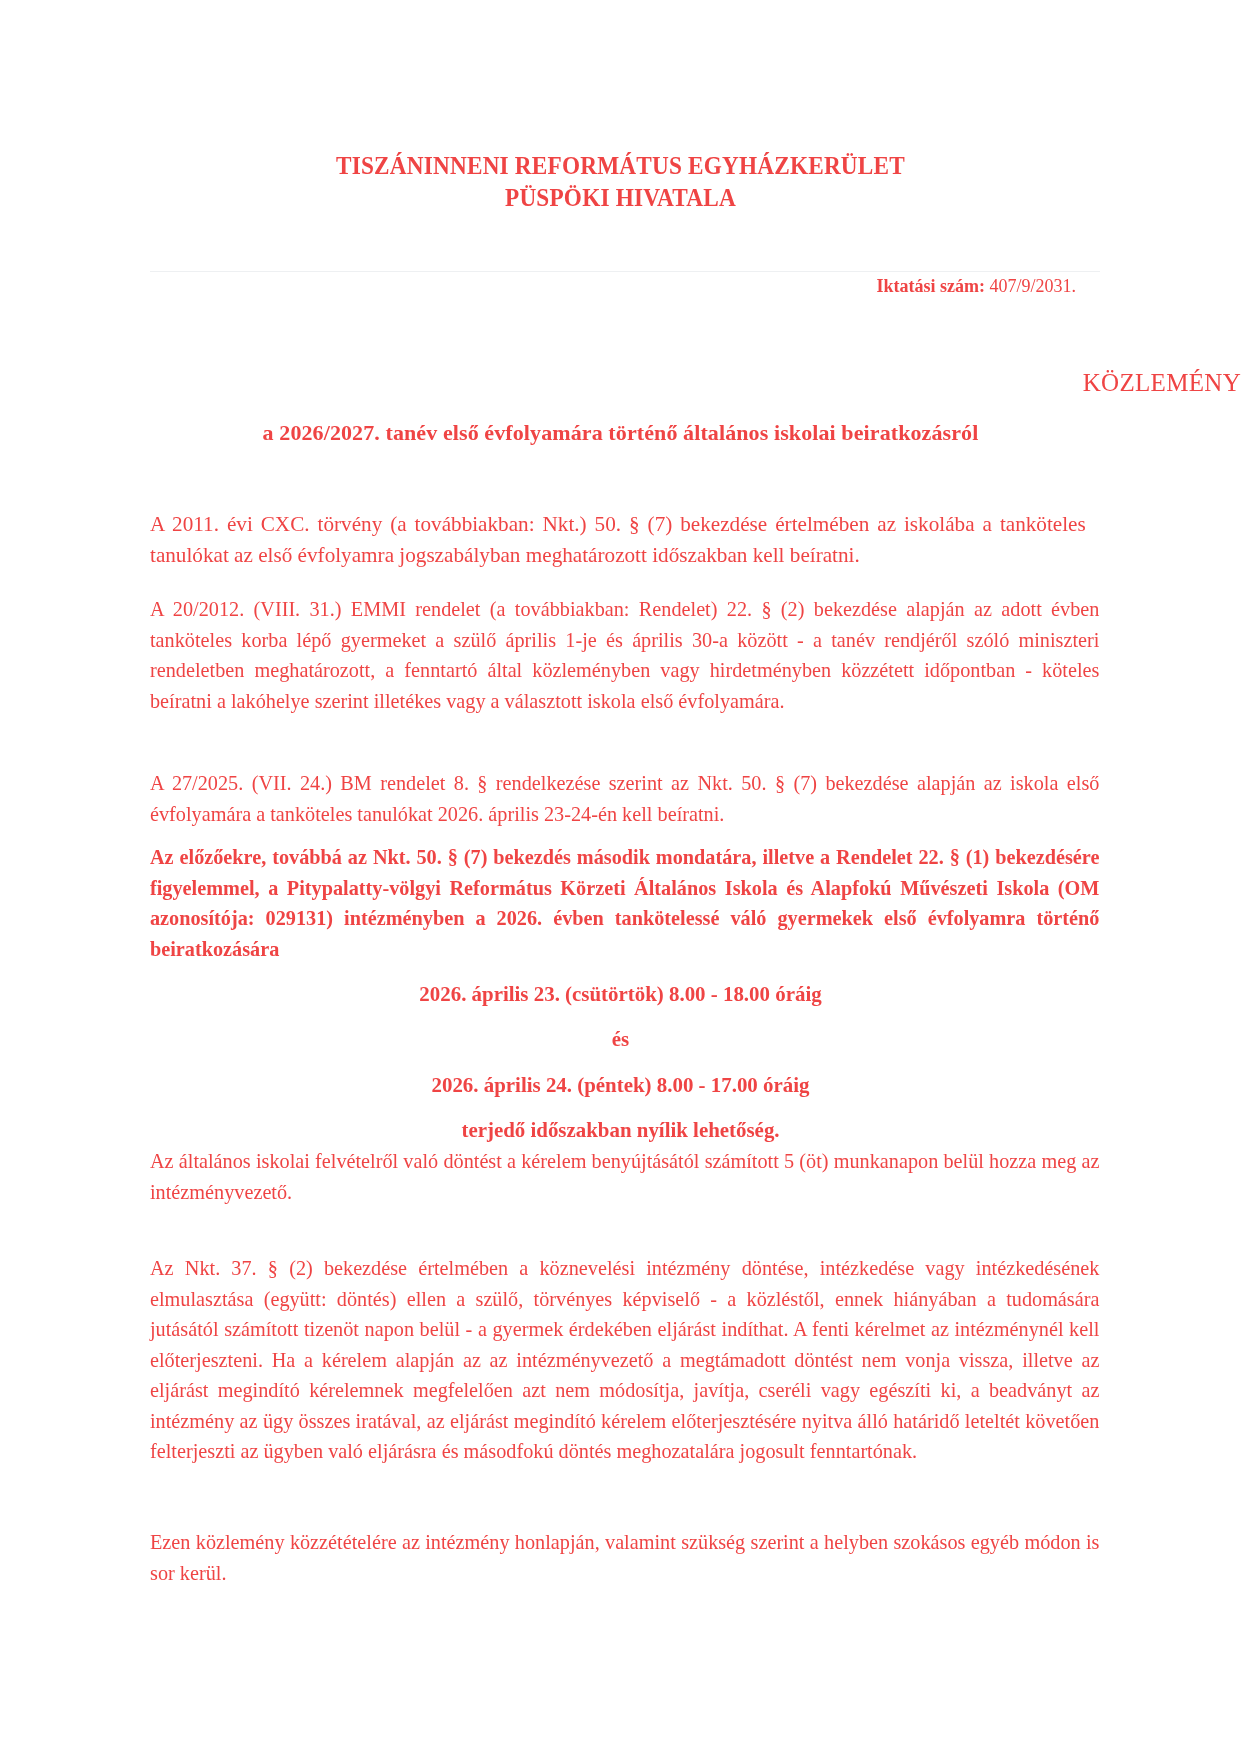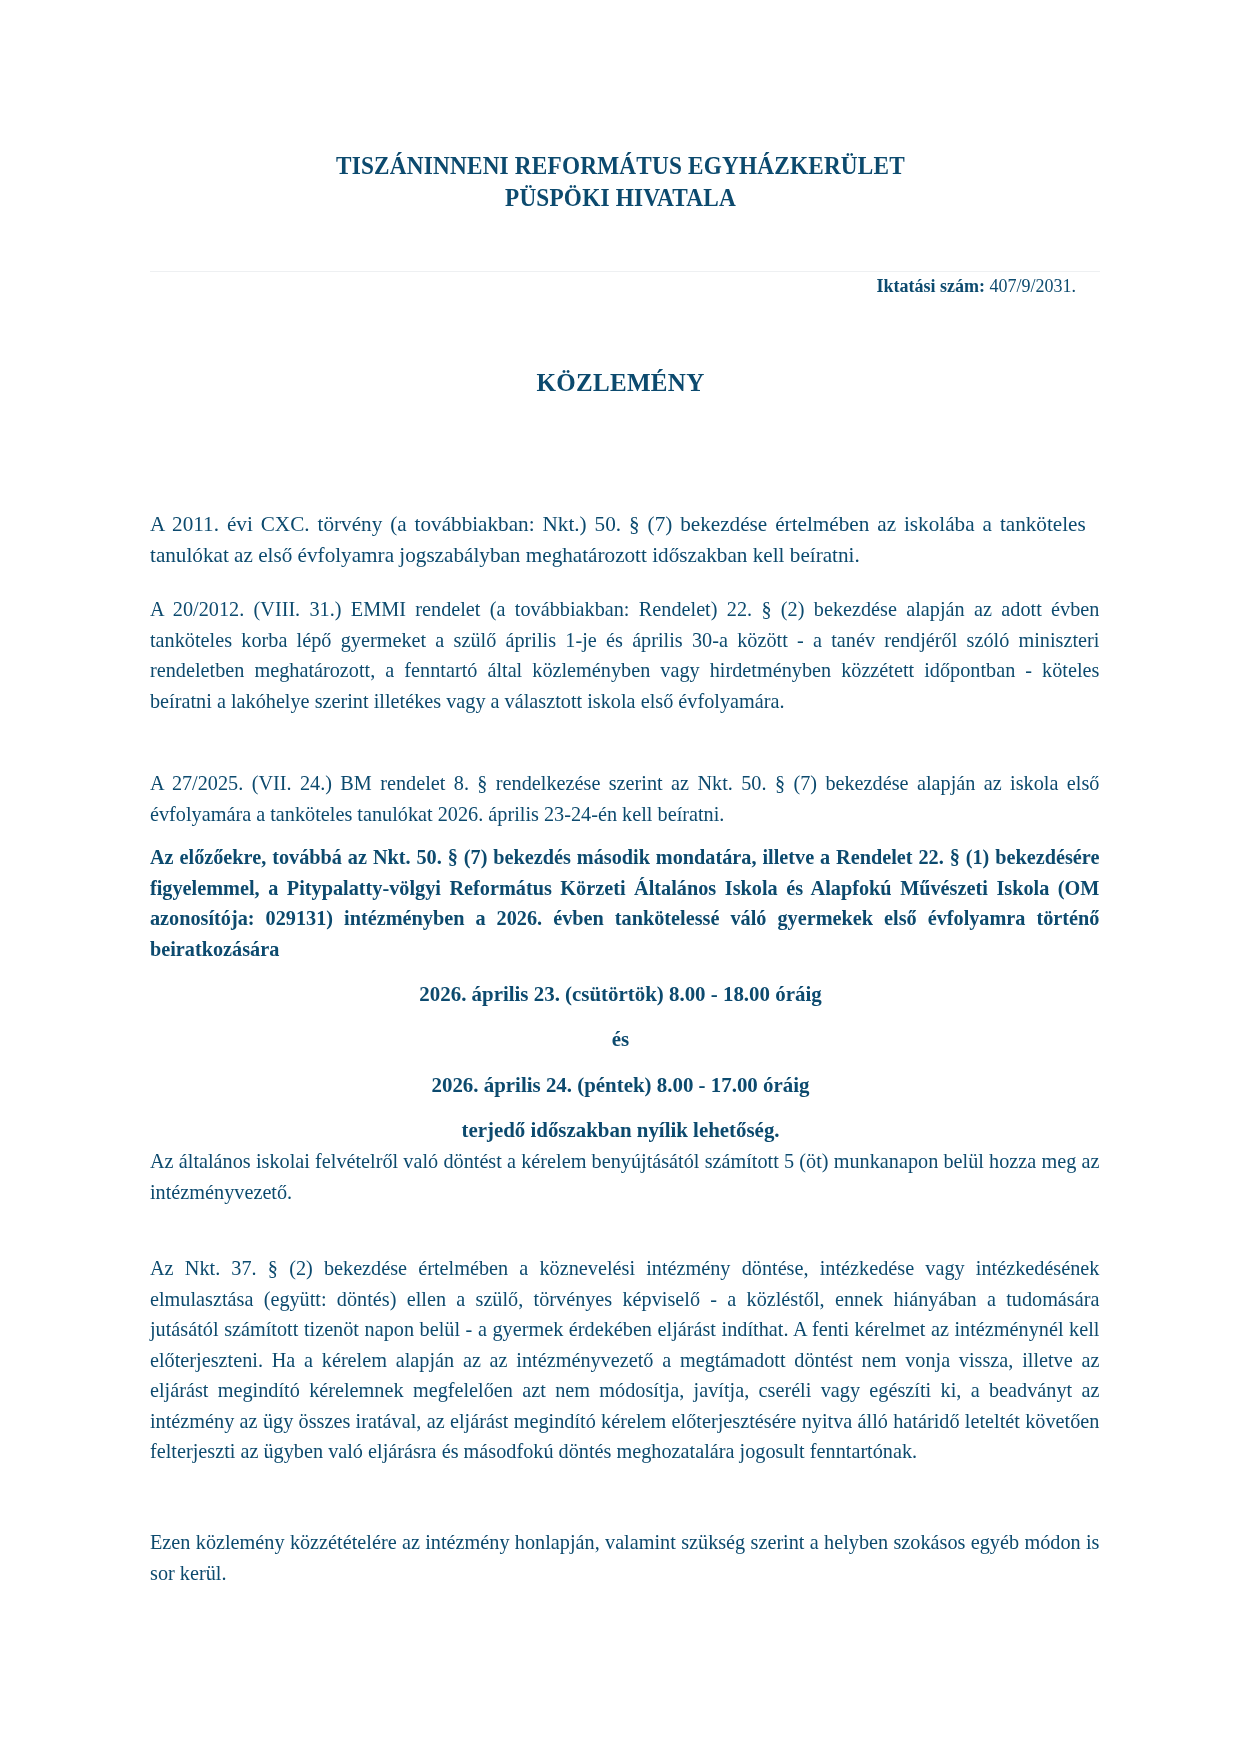--- a/index.html
+++ b/index.html
@@ -1,41 +1,41 @@
 <!DOCTYPE html>
 <html><head>
   <meta charset="utf-8">
   <style>
     html, body { margin: 0; padding: 0; background: #ffffff; }
     body { width: 1241px; height: 1756px; position: relative; overflow: hidden; }
     .page {
       position: absolute; left: 0; top: 0; width: 1241px; height: 1756px;
       background: #ffffff;
-      color: #0c4a6e;
+      color: #ef4444;
       font-family: "Liberation Serif", "DejaVu Serif", serif;
     }
     .org-title {
       position: absolute; left: 0; width: 1241px; text-align: center;
       font-weight: bold; font-size: 25px; letter-spacing: 0.2px;
       transform: scaleX(0.93); transform-origin: center;
     }
     .org-line1 { top: 152px; }
     .org-line2 { top: 184px; }
     .scan-line {
       position: absolute; left: 150px; top: 271px; width: 950px; height: 1px;
       background: #eef0f2;
     }
     .ref-number {
       position: absolute; right: 165px; top: 276px;
       font-size: 18px; white-space: nowrap;
     }
     .ref-number .lbl { font-weight: bold; margin-top: 32px; }
     .doc-title {
-      position: absolute; left: 0; width: 1241px; top: 369px; text-align: center;
-      font-weight: bold; font-size: 25px; letter-spacing: 0.3px;
+      position: absolute; left: 0; width: 1241px; top: 369px; text-align: right;
+      font-weight: normal; font-size: 25px; letter-spacing: 0.3px;
     }
     .doc-subtitle {
       position: absolute; left: 0; width: 1241px; top: 420px; text-align: center;
       font-weight: bold; font-size: 22px; letter-spacing: 0.1px;
     }
     .para {
       position: absolute; left: 150px; width: 950px;
       font-size: 21.5px; line-height: 30.5px; text-align: justify;
       transform: scaleX(0.985); transform-origin: left top;
     }
@@ -68,20 +68,21 @@
   <div class="org-title org-line2">PÜSPÖKI HIVATALA</div>
 
   <div class="scan-line"></div>
 
   <div class="ref-number">
     <span class="lbl">Iktatási szám:</span>
     <span>407/9/2031.</span>
   </div>
 
   <div class="doc-title">KÖZLEMÉNY</div>
+  <div class="doc-subtitle">a 2026/2027. tanév első évfolyamára történő általános iskolai beiratkozásról</div>
 
   <div class="para p1 justify-last">A 2011. évi CXC. törvény (a továbbiakban: Nkt.) 50. § (7) bekezdése értelmében az iskolába a tanköteles tanulókat az első évfolyamra jogszabályban meghatározott időszakban kell beíratni.</div>
   <div class="para condensed p2 justify-last">A 20/2012. (VIII. 31.) EMMI rendelet (a továbbiakban: Rendelet) 22. § (2) bekezdése alapján az adott évben tanköteles korba lépő gyermeket a szülő április 1-je és április 30-a között - a tanév rendjéről szóló miniszteri rendeletben meghatározott, a fenntartó által közleményben vagy hirdetményben közzétett időpontban - köteles beíratni a lakóhelye szerint illetékes vagy a választott iskola első évfolyamára.</div>
   <div class="para condensed p3 justify-last">A 27/2025. (VII. 24.) BM rendelet 8. § rendelkezése szerint az Nkt. 50. § (7) bekezdése alapján az iskola első évfolyamára a tanköteles tanulókat 2026. április 23-24-én kell beíratni.</div>
   <div class="para condensed bold p4 justify-last">Az előzőekre, továbbá az Nkt. 50. § (7) bekezdés második mondatára, illetve a Rendelet 22. § (1) bekezdésére figyelemmel, a Pitypalatty-völgyi Református Körzeti Általános Iskola és Alapfokú Művészeti Iskola (OM azonosítója: 029131) intézményben a 2026. évben tankötelessé váló gyermekek első évfolyamra történő beiratkozására</div>
 
   <div class="centered-line date1">2026. április 23. (csütörtök) 8.00 - 18.00 óráig</div>
   <div class="centered-line and-word">és</div>
   <div class="centered-line date2">2026. április 24. (péntek) 8.00 - 17.00 óráig</div>
   <div class="centered-line period-line">terjedő időszakban nyílik lehetőség.</div>

